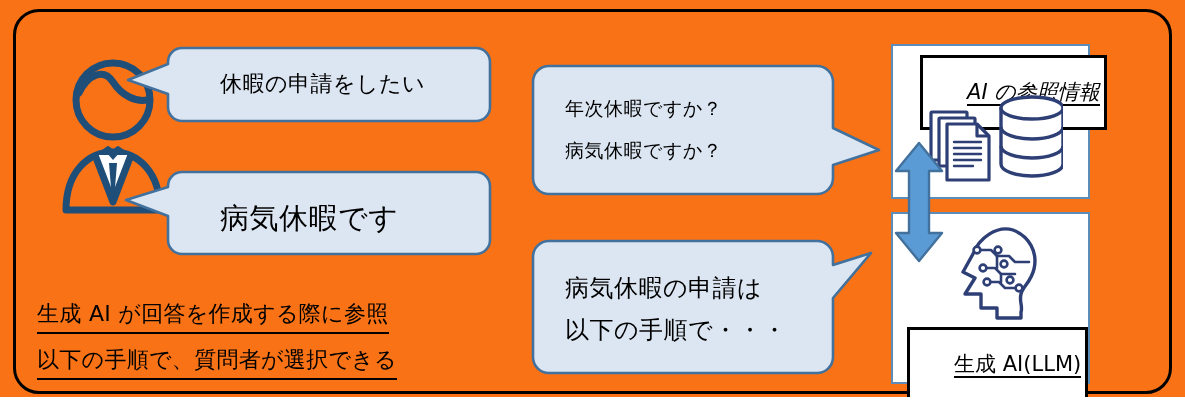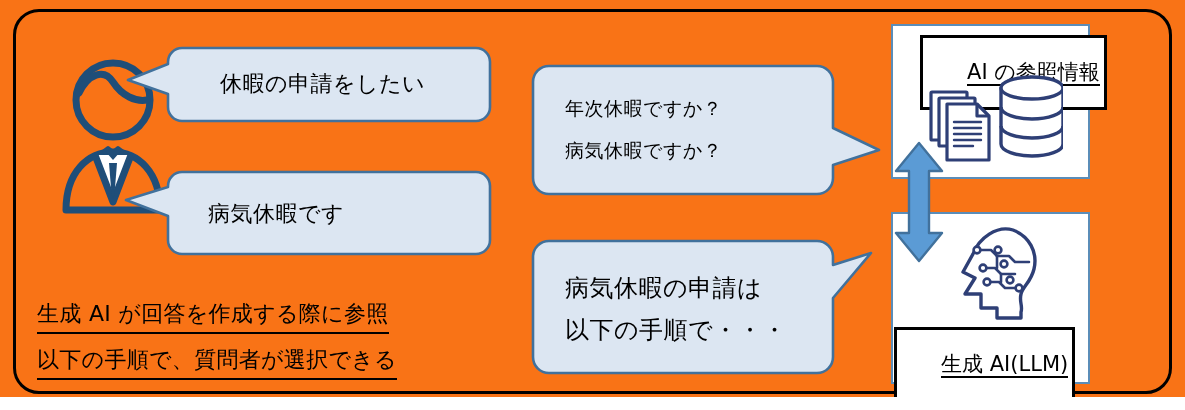--- a/index.html
+++ b/index.html
@@ -62,21 +62,21 @@
 
   
   #bubble-want-leave { left: 168px; top: 48px; width: 322px; height: 73px; }
   #bubble-want-leave .bubble-text {
     left: 52px; top: 21px; font-size: 22px;
   }
 
   
   #bubble-sick-leave { left: 168px; top: 172px; width: 322px; height: 82px; }
   #bubble-sick-leave .bubble-text {
-    left: 40px; top: 27px; font-size: 22px;
+    left: 52px; top: 27px; font-size: 29px;
   }
 
   
   #bubble-ask-type { left: 533px; top: 66px; width: 300px; height: 128px; }
   #bubble-ask-type .bubble-text {
     left: 32px; top: 21px; font-size: 19px; line-height: 42px;
   }
 
   
   #bubble-answer { left: 533px; top: 241px; width: 300px; height: 132px; }
@@ -105,40 +105,40 @@
     padding-bottom: 6px;
   }
 
   
   .panel {
     position: absolute;
     background: #ffffff;
     border: 2px solid #5B8DB8;
     box-sizing: border-box;
   }
-  #panel-reference { left: 891px; top: 24px; width: 199px; height: 155px; }
+  #panel-reference { left: 891px; top: 44px; width: 199px; height: 155px; font-style: italic; }
   #panel-llm       { left: 891px; top: 212px; width: 199px; height: 172px; }
 
   .panel-label {
     position: absolute;
     border: 3px solid #000000;
     background: #ffffff;
     color: #000000;
     font-family: "DejaVu Sans", "Liberation Sans", sans-serif;
     font-size: 21px;
     line-height: 1.05;
     padding: 1px 4px 2px 4px;
     white-space: pre;
     box-sizing: border-box;
   }
   .panel-label .u {
     border-bottom: 2px solid #000000;
   }
   #reference-label { left: 27px; top: 9px; }
-  #llm-label { left: 1px; top: 113px; }
+  #llm-label { left: 14px; top: 113px; }
 
   #reference-icons {
     position: absolute;
     left: 30px;
     top: 48px;
     width: 140px;
     height: 95px;
   }
   #llm-icon {
     position: absolute;

